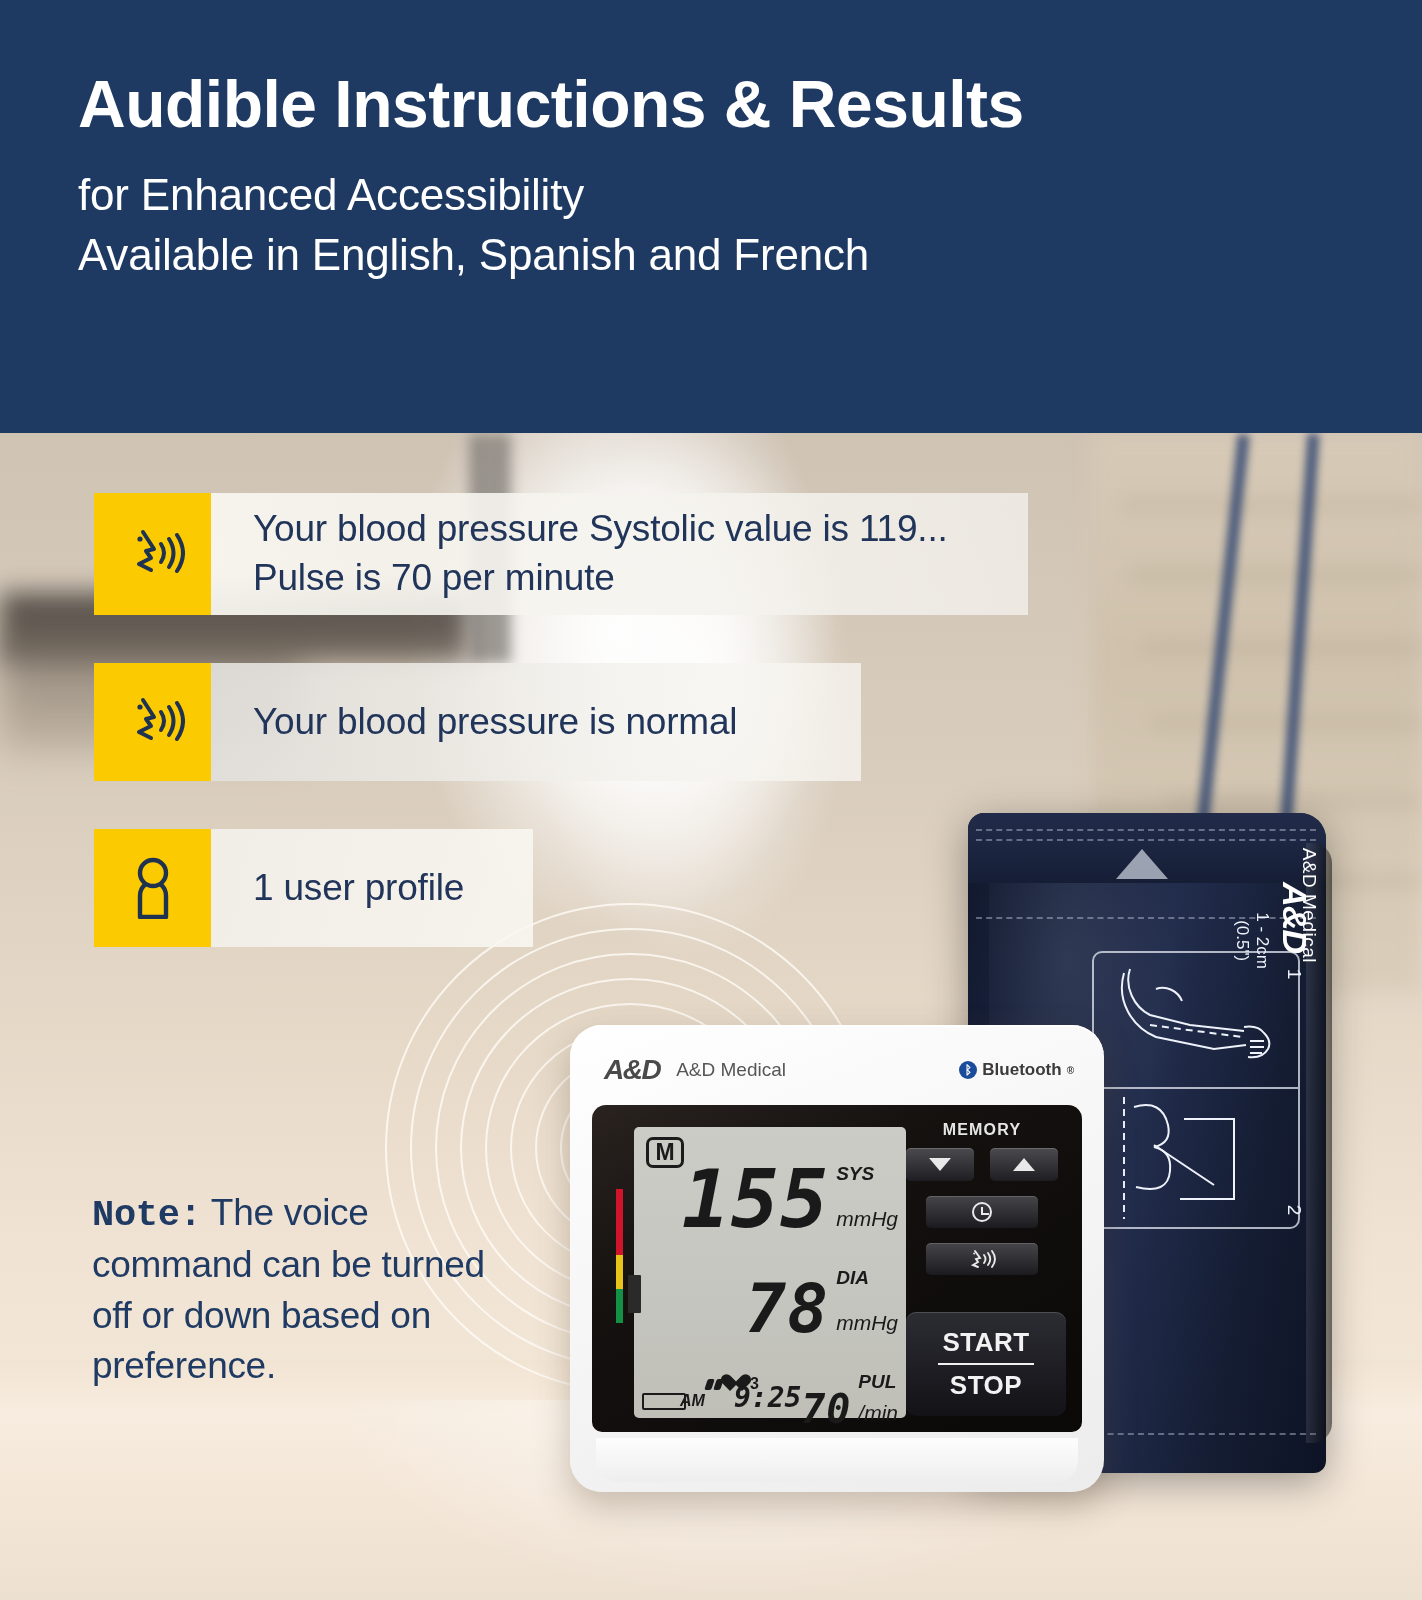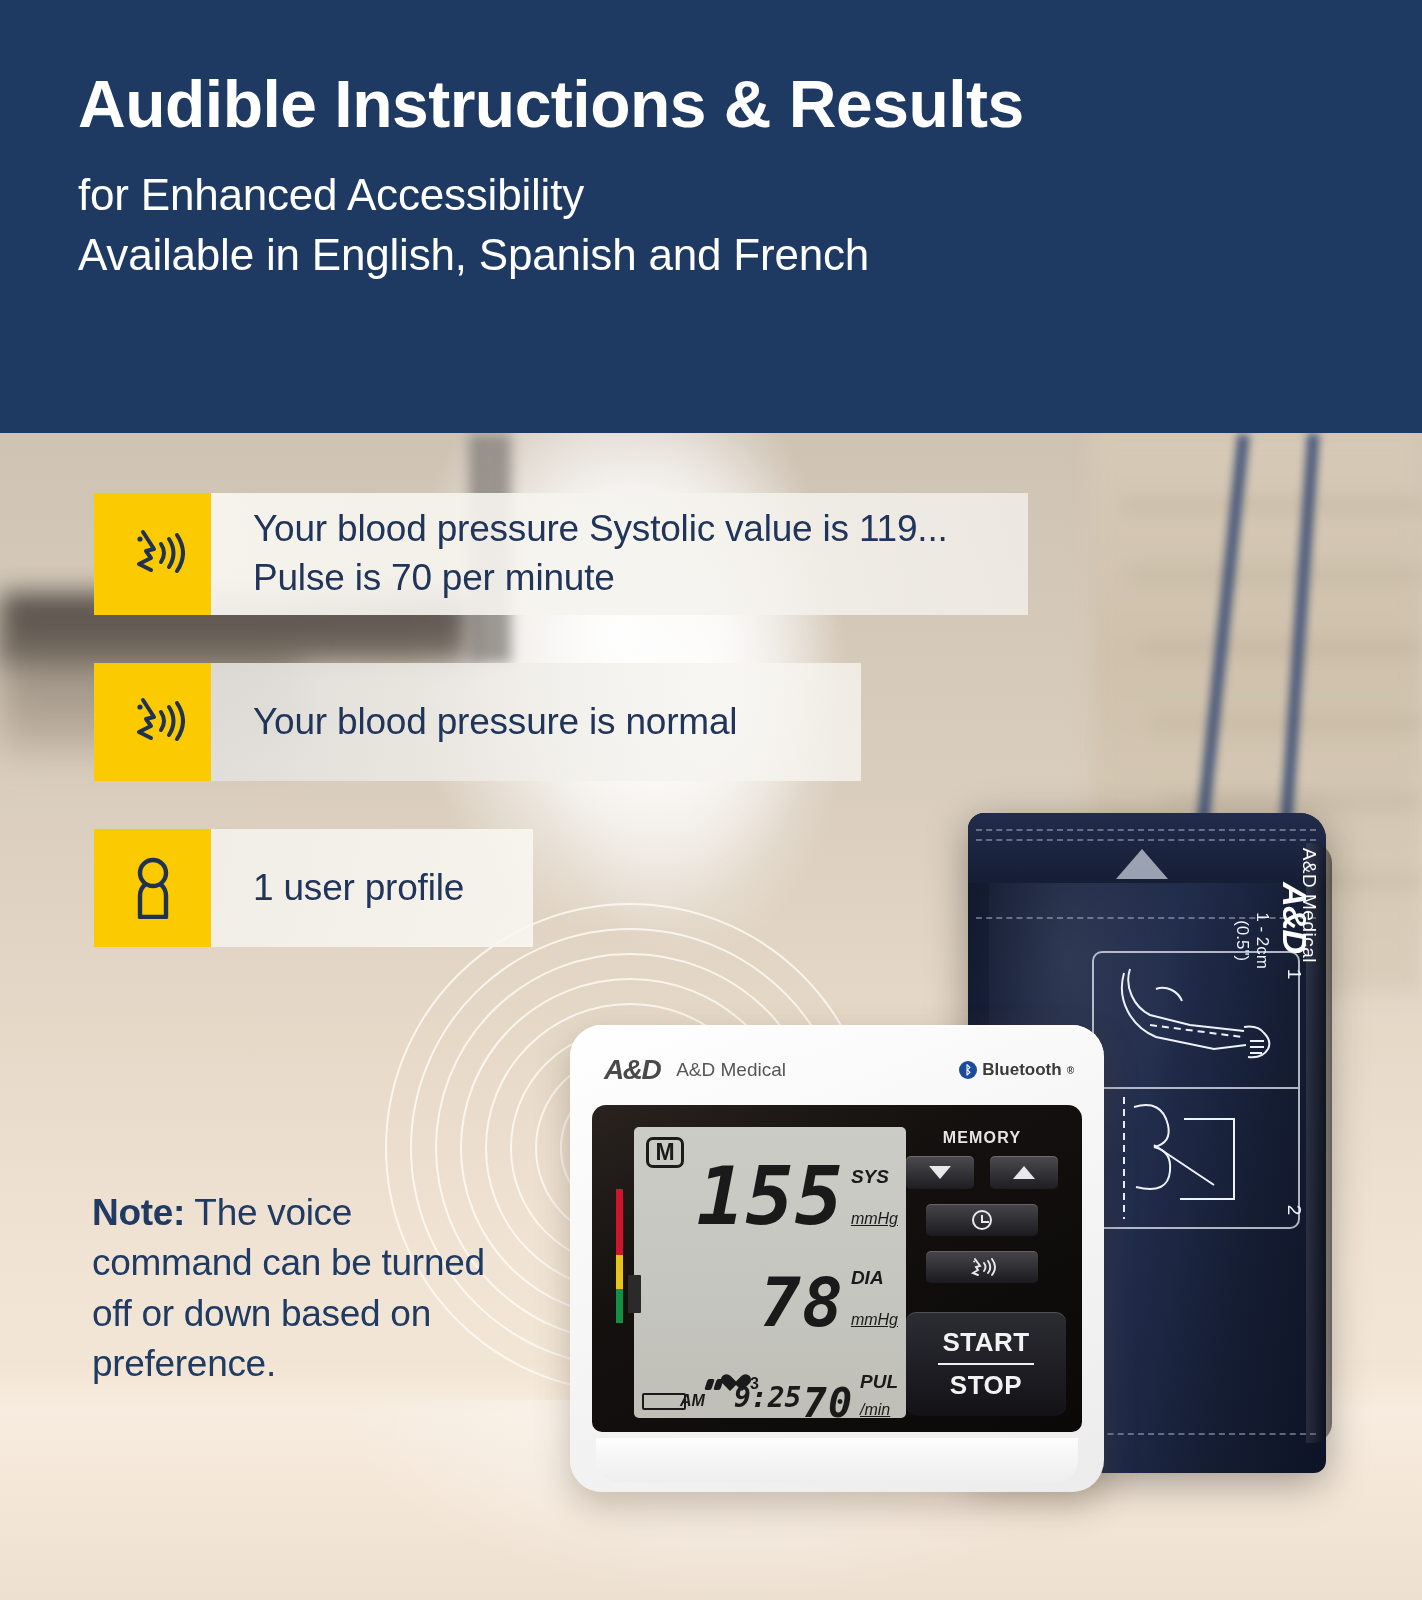--- a/index.html
+++ b/index.html
@@ -113,21 +113,21 @@
   .callout.r3 .cal-text{ width:322px;
     background:linear-gradient(90deg, rgba(243,240,234,.93) 0%, rgba(250,248,243,.86) 100%);
   }
 
   
   .note{
     position:absolute; left:92px; top:755px;
     width:420px;
     font-size:37px; color:#1f3a63; line-height:1.36; letter-spacing:-0.3px;
   }
-  .note b{ font-weight:bold; }
+  .note b{ font-weight:bold;font-family:Liberation Mono, monospace; }
 
   
   .cuff{
     position:absolute; left:968px; top:380px; width:358px; height:660px;
   }
   .cuff-body{
     position:absolute; inset:0;
     background:linear-gradient(100deg,#11182c 0%,#1a2440 22%,#222d4d 48%,#151d33 75%,#0d1325 100%);
     border-radius:16px 26px 12px 14px;
     box-shadow:0 10px 40px rgba(0,0,0,.35);
@@ -238,21 +238,21 @@
     background:#2a2a2a; border-radius:1px;
   }
   .lcd-row{ position:absolute; right:8px; display:flex; align-items:flex-end; }
   .big{
     font-family:"DejaVu Sans Mono", monospace;
     font-weight:bold; font-style:italic;
     color:#1a1a1a; letter-spacing:1px; line-height:.84;
   }
   .unitcol{ display:flex; flex-direction:column; align-items:flex-start; margin-left:7px; padding-bottom:2px; }
   .u-top{ font-size:19px;font-style:italic;font-weight:bold;color:#1a1a1a; }
-  .u-bot{ font-size:16px;font-style:italic;color:#1a1a1a; margin-top:22px;text-decoration:underline; }
+  .u-bot{ font-size:21px;font-style:italic;color:#1a1a1a; margin-top:22px; }
   .row-sys{ top:36px; }
   .row-sys .big{ font-size:80px; }
   .row-dia{ top:140px; }
   .row-dia .big{ font-size:68px; }
   .row-pul{ top:244px; }
   .row-pul .big{ font-size:40px;margin-top:12px; }
   .row-pul .u-bot{ margin-top:8px; }
   .hb{
     position:absolute; left:72px; top:248px;
     display:flex; align-items:center; gap:2px;
@@ -275,21 +275,21 @@
   }
   .batt i{ flex:1; background:#1a1a1a; transform:skewX(-18deg); }
   .ampm{ position:absolute; left:46px; bottom:8px; font-size:16px;font-weight:bold;font-style:italic;color:#1a1a1a; }
   .clockv{
     position:absolute; left:100px; bottom:4px;
     font-family:"DejaVu Sans Mono", monospace; font-weight:bold; font-style:italic;
     font-size:28px; color:#1a1a1a; letter-spacing:0px;
   }
 
   
-  .btns{ position:absolute; right:16px; top:24px; width:168px; bottom:10px; }
+  .btns{ position:absolute; right:16px; top:16px; width:168px; bottom:10px; }
   .memlabel{ text-align:center;color:#e6e6e6;font-size:16px;font-weight:bold;letter-spacing:1.2px; }
   .memrow{ display:flex; gap:16px; margin-top:9px; justify-content:center; }
   .mbtn{
     width:68px;height:33px;border-radius:5px;
     background:linear-gradient(180deg,#4b4b4f,#1e1e22);
     display:flex;align-items:center;justify-content:center;
     box-shadow:0 1px 0 rgba(255,255,255,.18) inset;
   }
   .tri-d{width:0;height:0;border-left:11px solid transparent;border-right:11px solid transparent;border-top:13px solid #e9e9e9;}
   .tri-u{width:0;height:0;border-left:11px solid transparent;border-right:11px solid transparent;border-bottom:13px solid #e9e9e9;}

